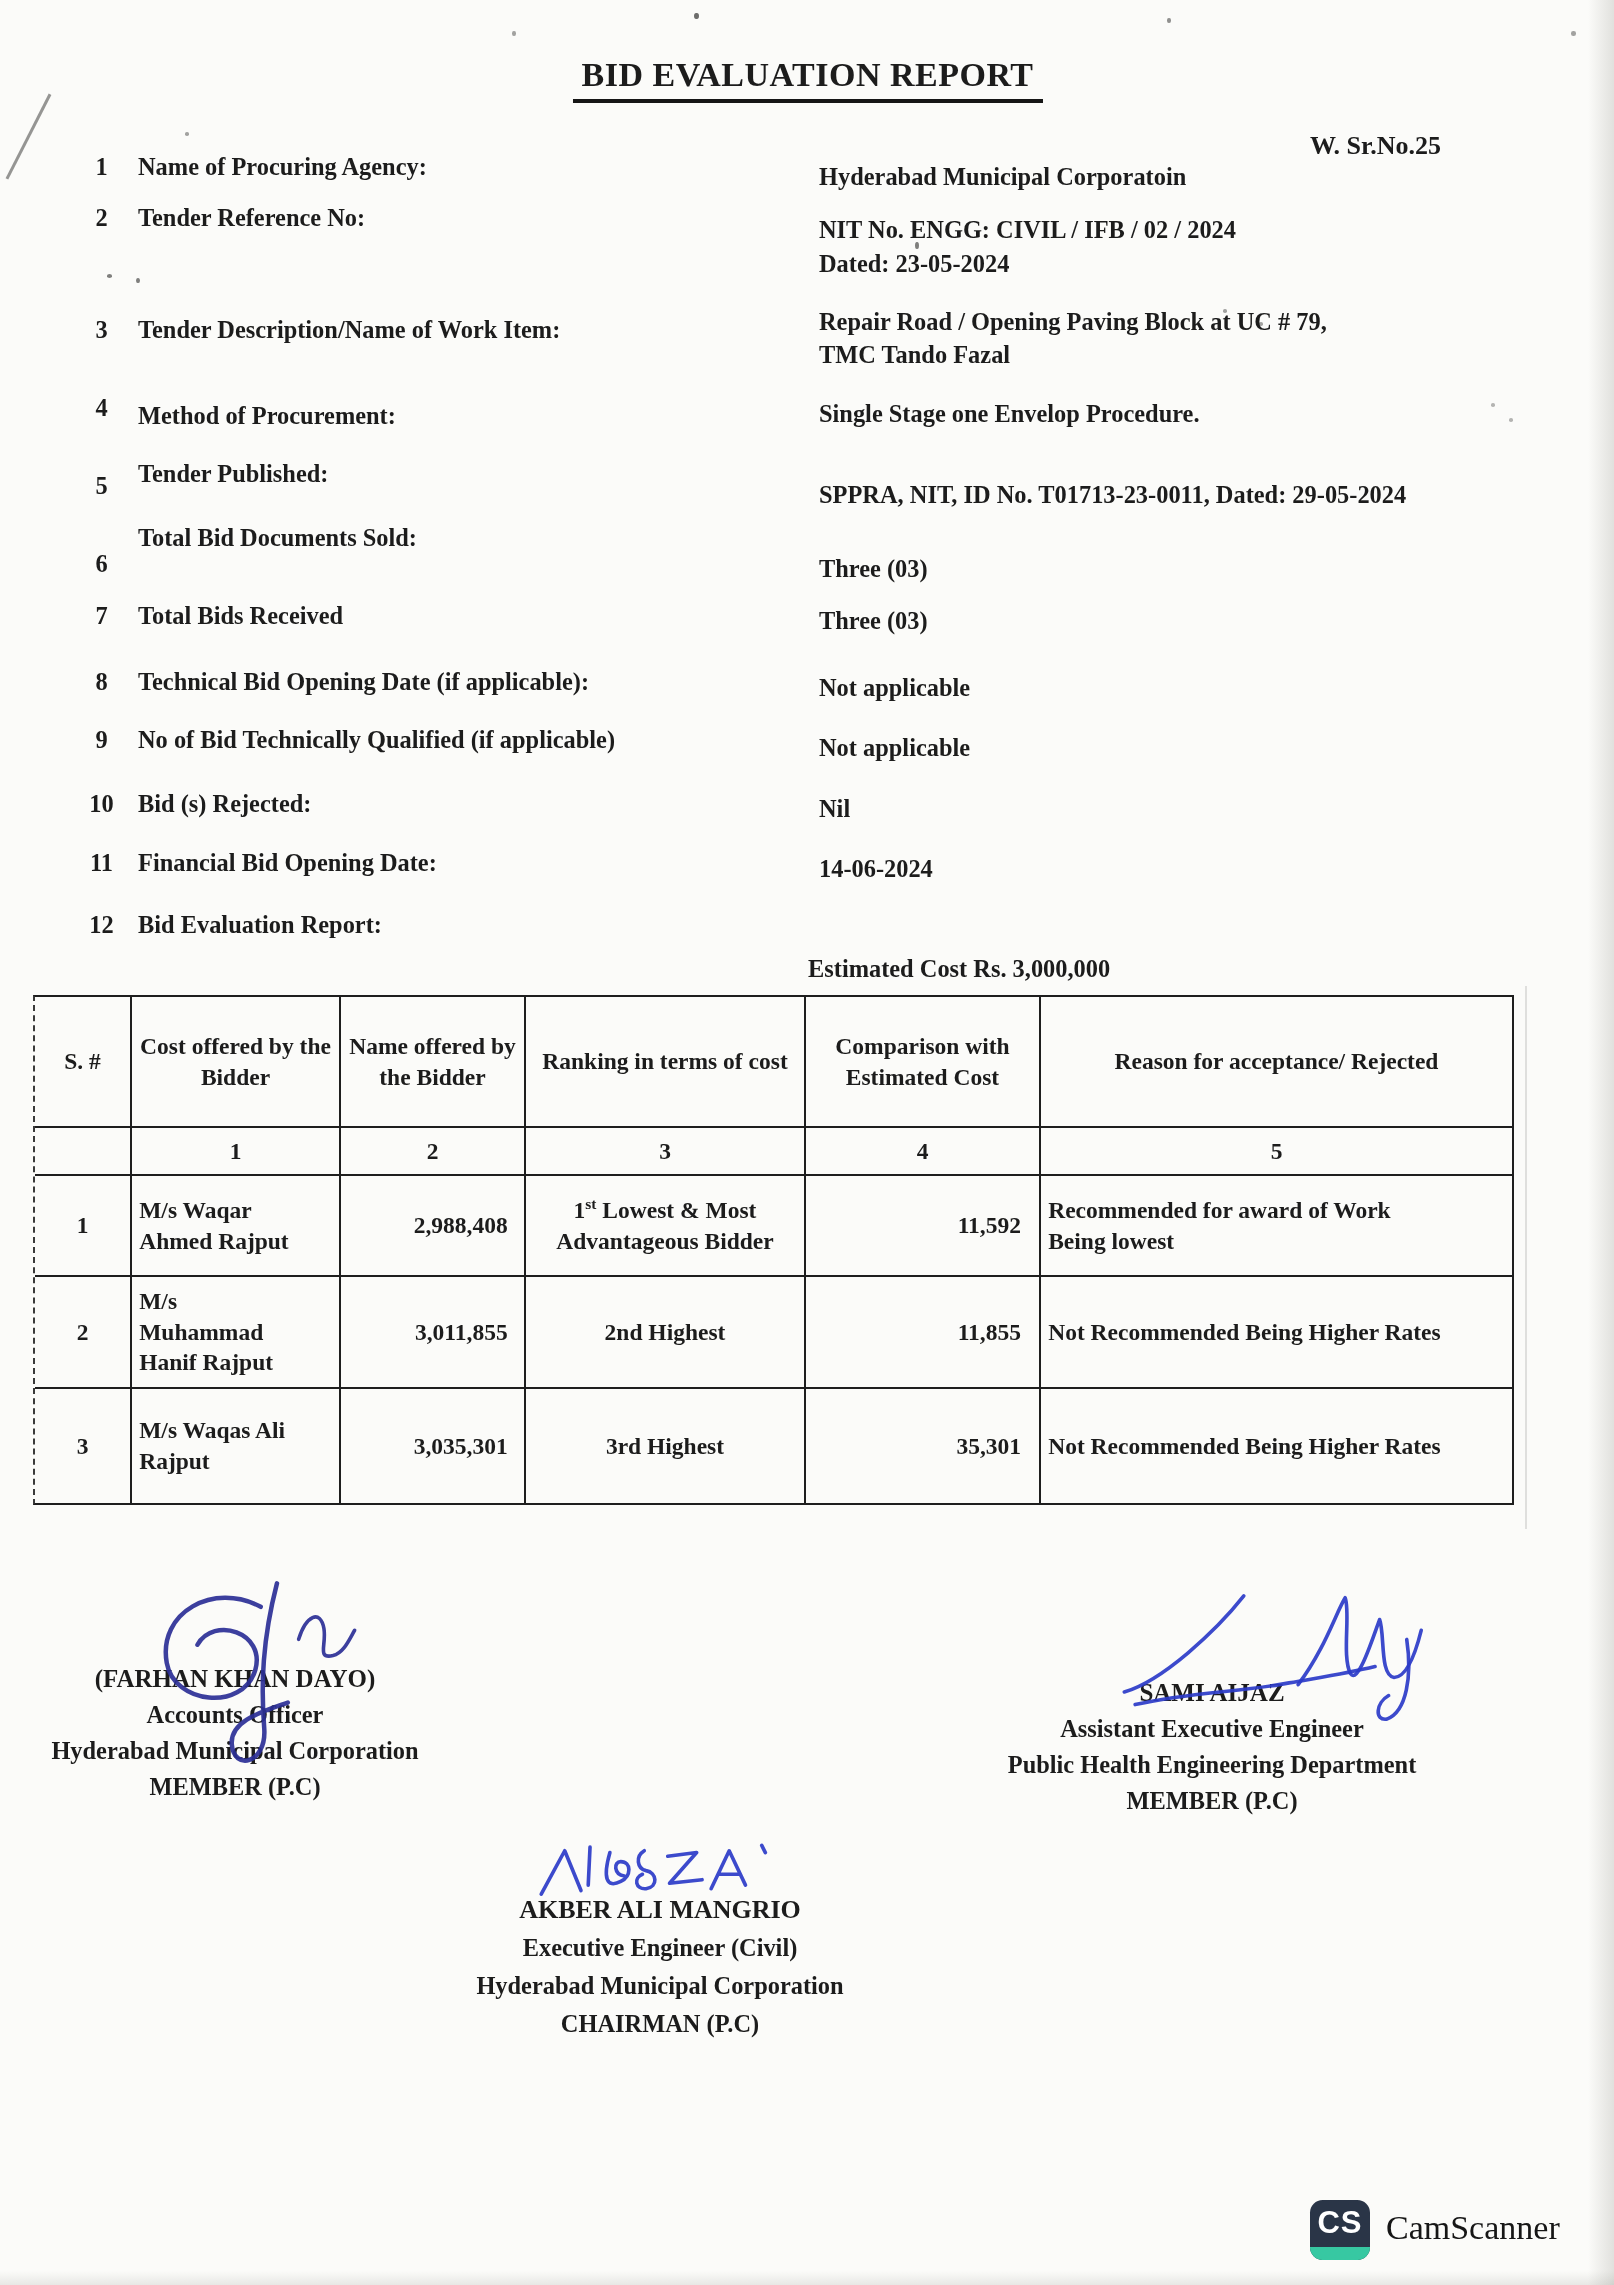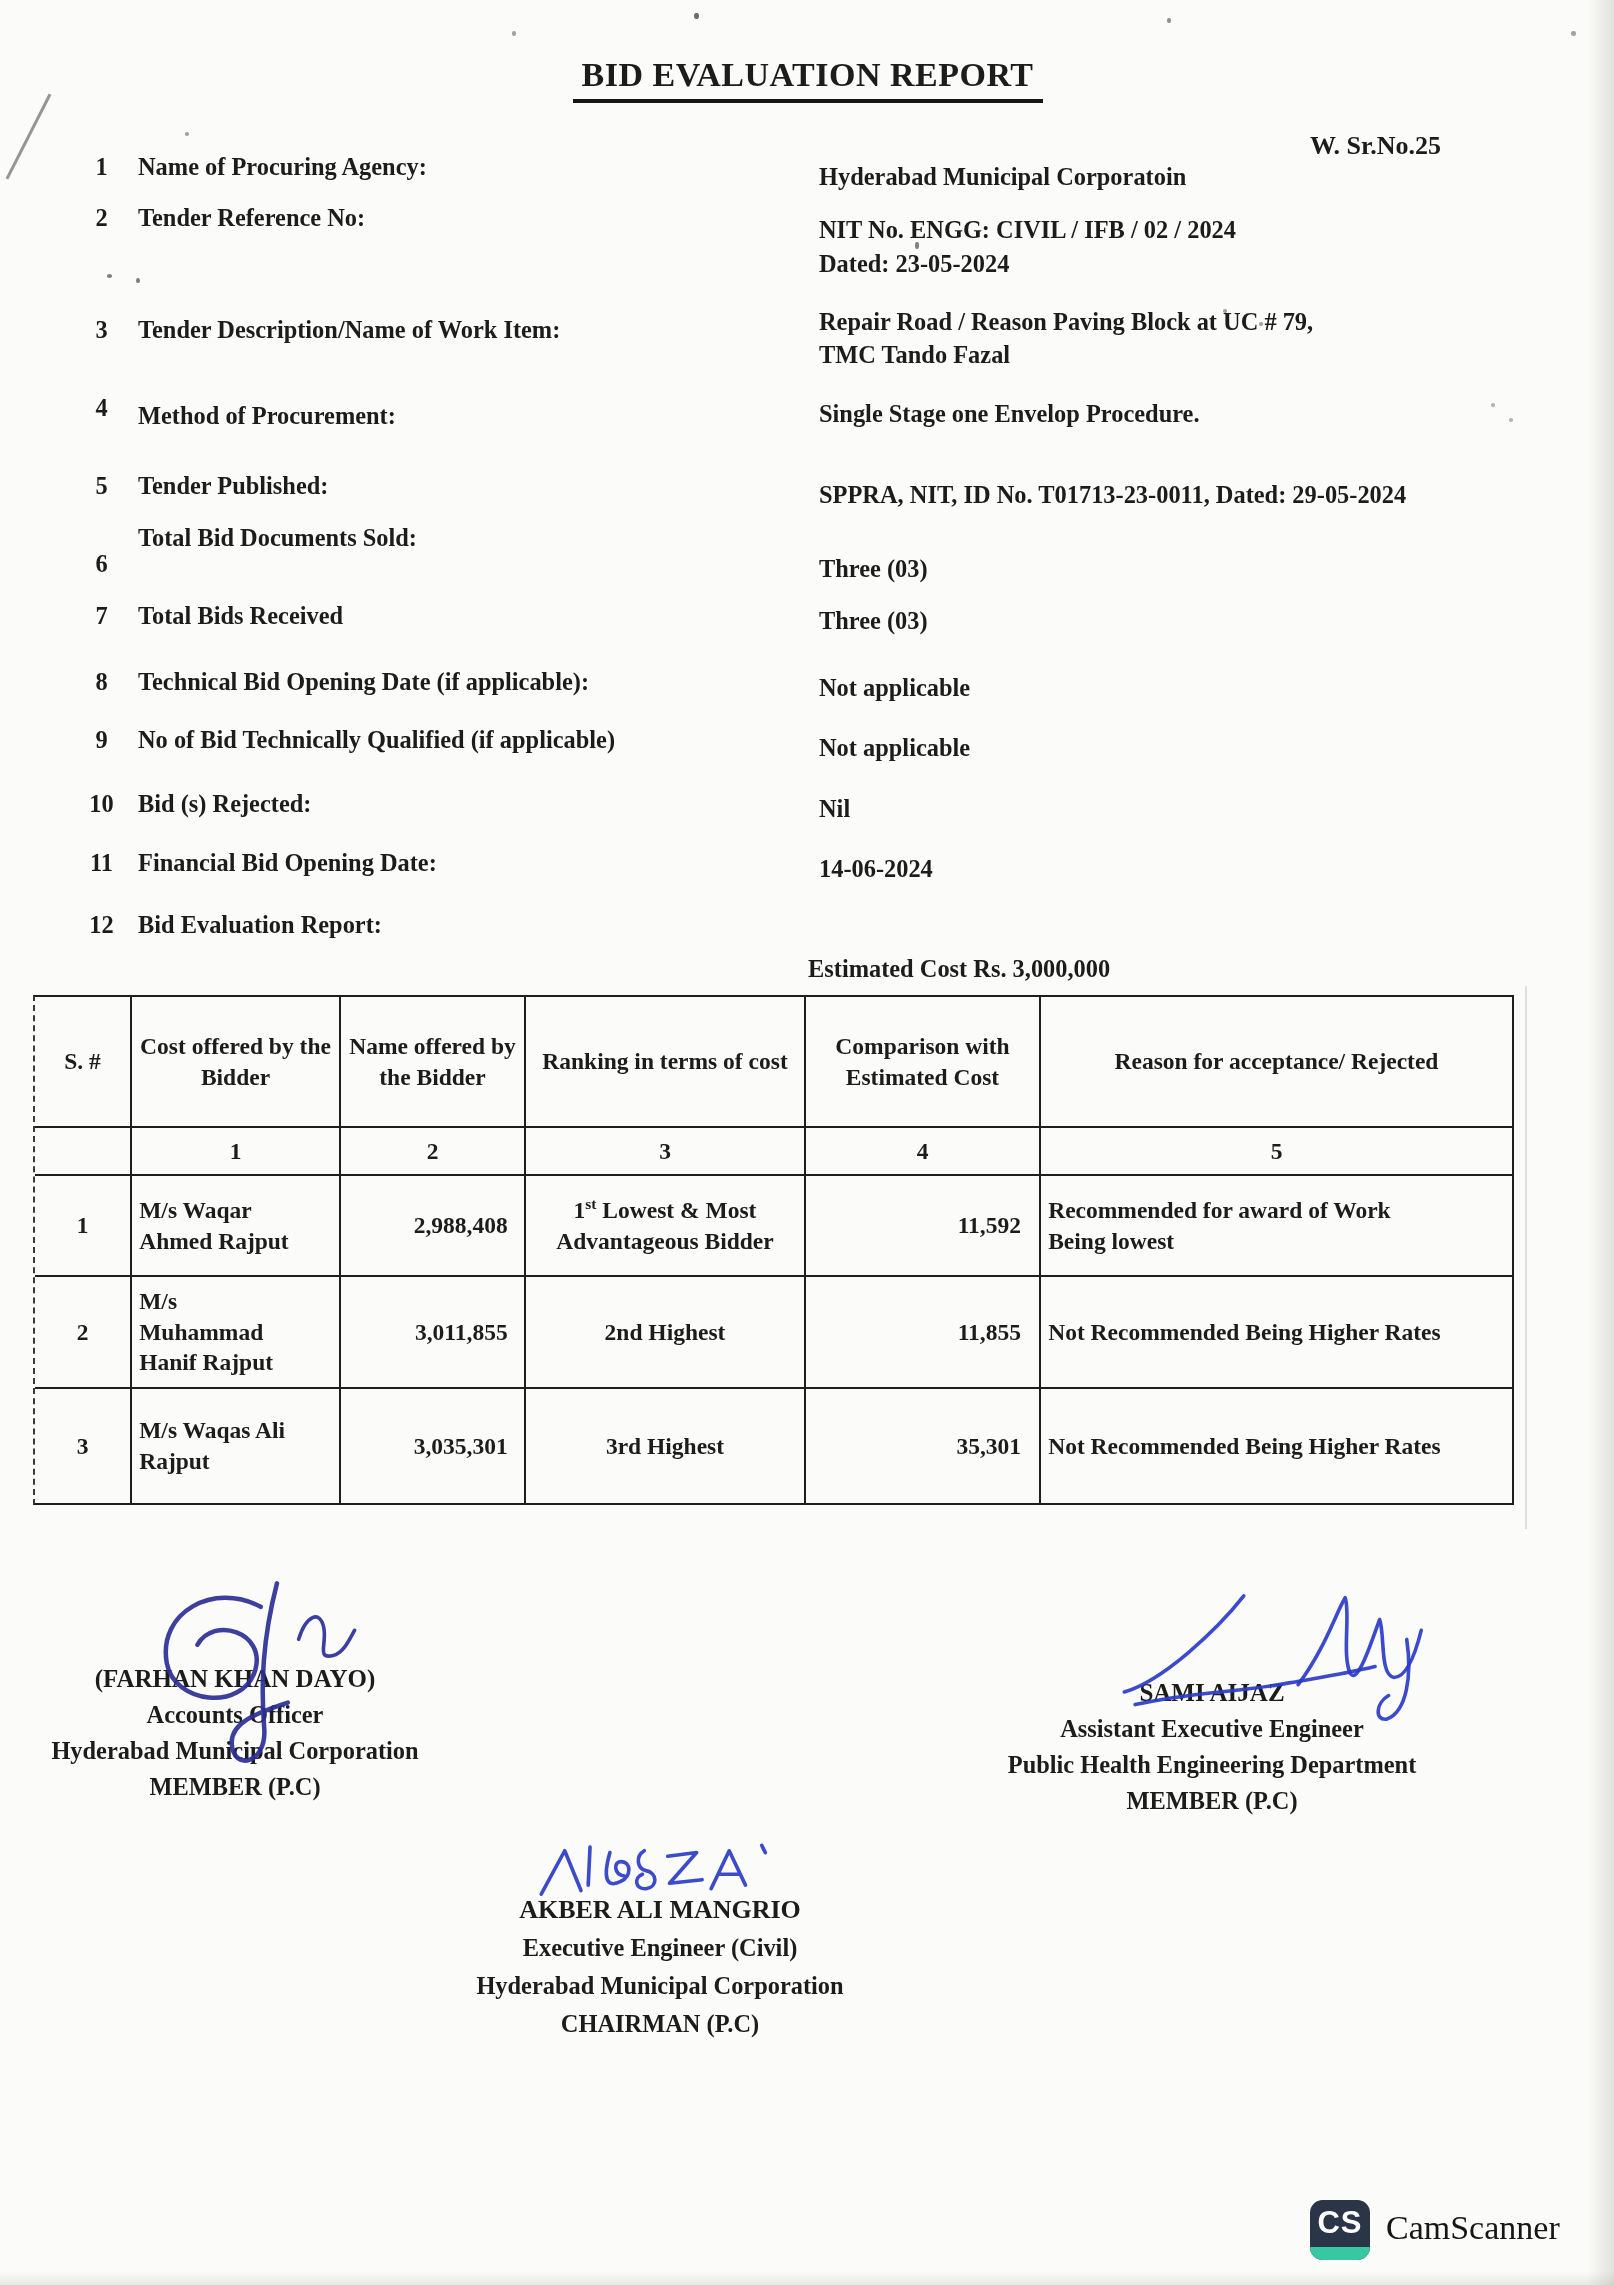--- a/index.html
+++ b/index.html
@@ -83,29 +83,29 @@
   <span class="lab" style="top:153px">Name of Procuring Agency:</span>
   <span class="val" style="top:163px">Hyderabad Municipal Corporatoin</span>
 
   <span class="num" style="top:204px">2</span>
   <span class="lab" style="top:204px">Tender Reference No:</span>
   <span class="val" style="top:216px">NIT No. ENGG: CIVIL / IFB / 02 / 2024</span>
   <span class="val" style="top:250px">Dated: 23-05-2024</span>
 
   <span class="num" style="top:316px">3</span>
   <span class="lab" style="top:316px">Tender Description/Name of Work Item:</span>
-  <span class="val" style="top:308px">Repair Road / Reason Paving Block at UC # 79,</span>
+  <span class="val" style="top:308px">Repair Road / Opening Paving Block at UC # 79,</span>
   <span class="val" style="top:341px">TMC Tando Fazal</span>
 
   <span class="num" style="top:394px">4</span>
   <span class="lab" style="top:402px">Method of Procurement:</span>
   <span class="val" style="top:400px">Single Stage one Envelop Procedure.</span>
 
   <span class="num" style="top:472px">5</span>
-  <span class="lab" style="top:472px">Tender Published:</span>
+  <span class="lab" style="top:460px">Tender Published:</span>
   <span class="val" style="top:481px">SPPRA, NIT, ID No. T01713-23-0011, Dated: 29-05-2024</span>
 
   <span class="num" style="top:550px">6</span>
   <span class="lab" style="top:524px">Total Bid Documents Sold:</span>
   <span class="val" style="top:555px">Three (03)</span>
 
   <span class="num" style="top:602px">7</span>
   <span class="lab" style="top:602px">Total Bids Received</span>
   <span class="val" style="top:607px">Three (03)</span>
 

